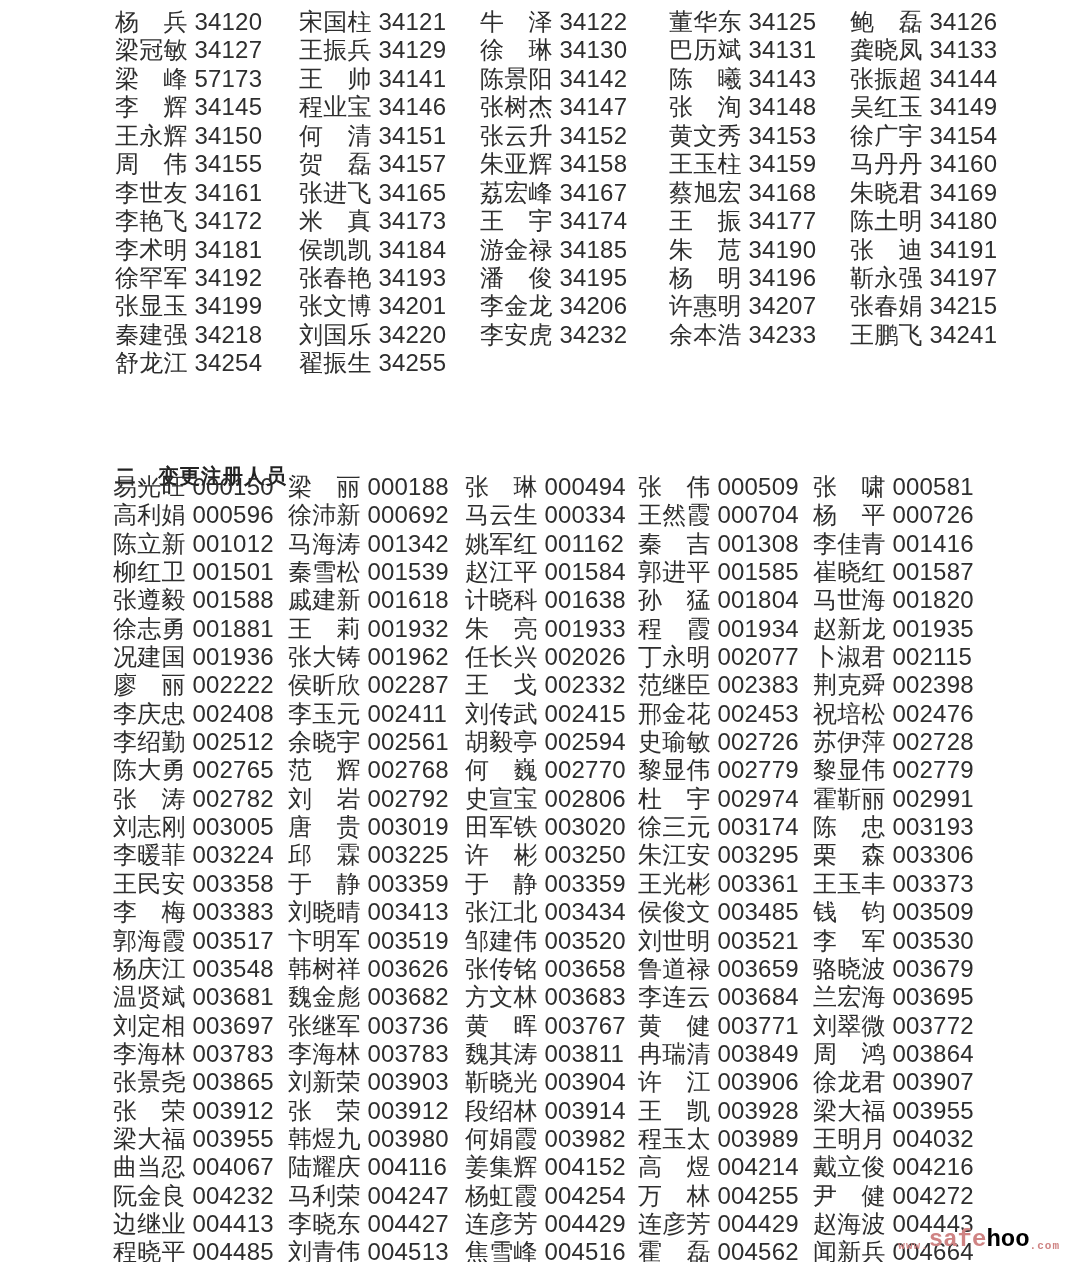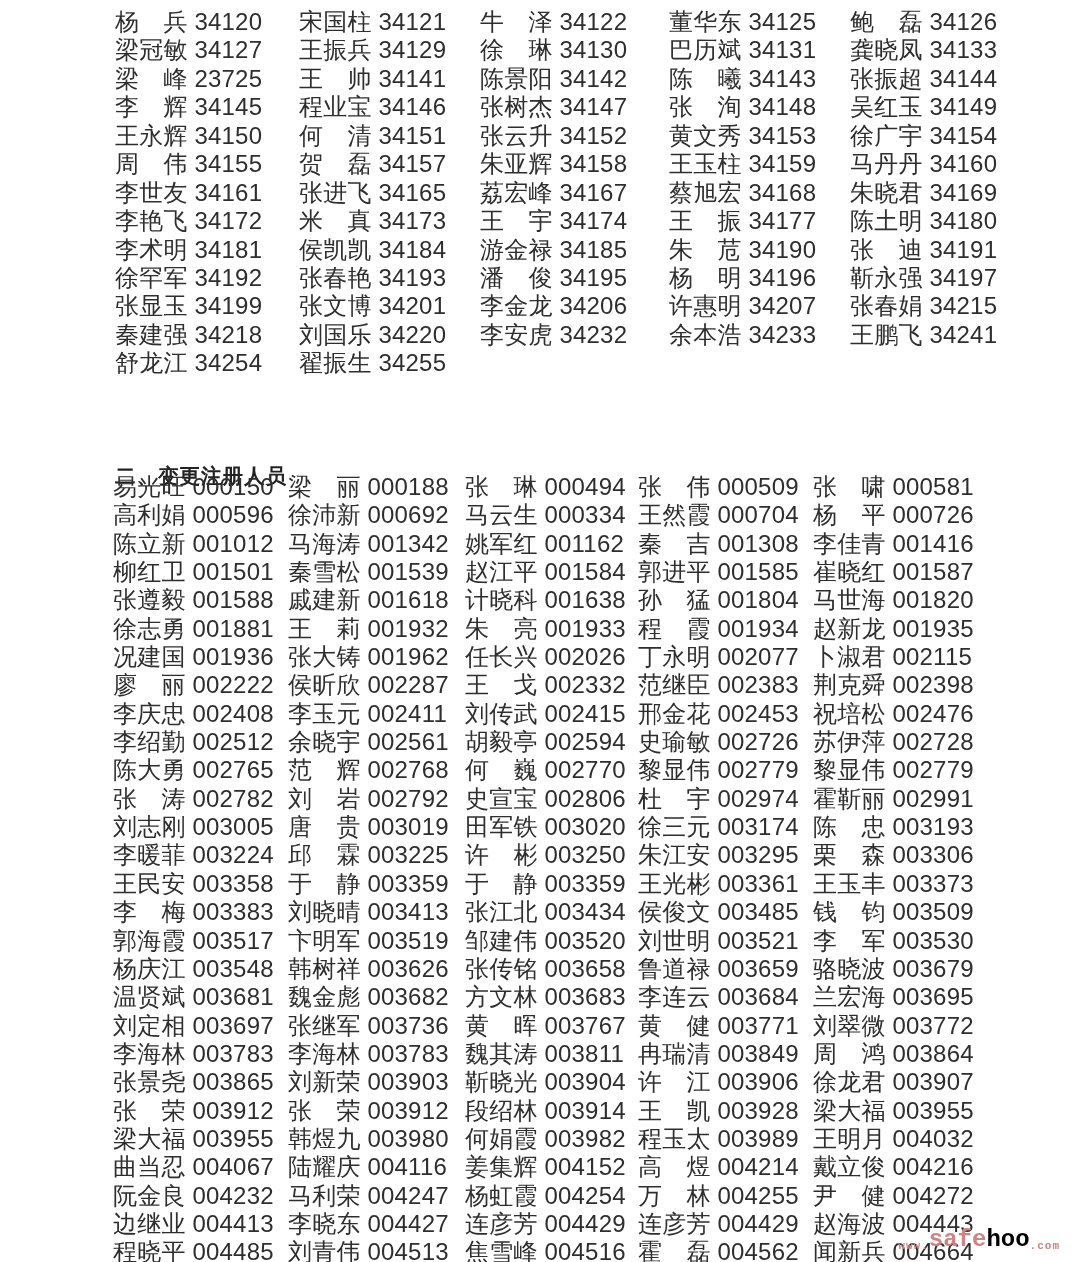--- a/index.html
+++ b/index.html
@@ -74,21 +74,21 @@
     <div class="cell">杨　兵 34120</div>
     <div class="cell">宋国柱 34121</div>
     <div class="cell">牛　泽 34122</div>
     <div class="cell">董华东 34125</div>
     <div class="cell">鲍　磊 34126</div>
     <div class="cell">梁冠敏 34127</div>
     <div class="cell">王振兵 34129</div>
     <div class="cell">徐　琳 34130</div>
     <div class="cell">巴历斌 34131</div>
     <div class="cell">龚晓凤 34133</div>
-    <div class="cell">梁　峰 23725</div>
+    <div class="cell">梁　峰 57173</div>
     <div class="cell">王　帅 34141</div>
     <div class="cell">陈景阳 34142</div>
     <div class="cell">陈　曦 34143</div>
     <div class="cell">张振超 34144</div>
     <div class="cell">李　辉 34145</div>
     <div class="cell">程业宝 34146</div>
     <div class="cell">张树杰 34147</div>
     <div class="cell">张　洵 34148</div>
     <div class="cell">吴红玉 34149</div>
     <div class="cell">王永辉 34150</div>

